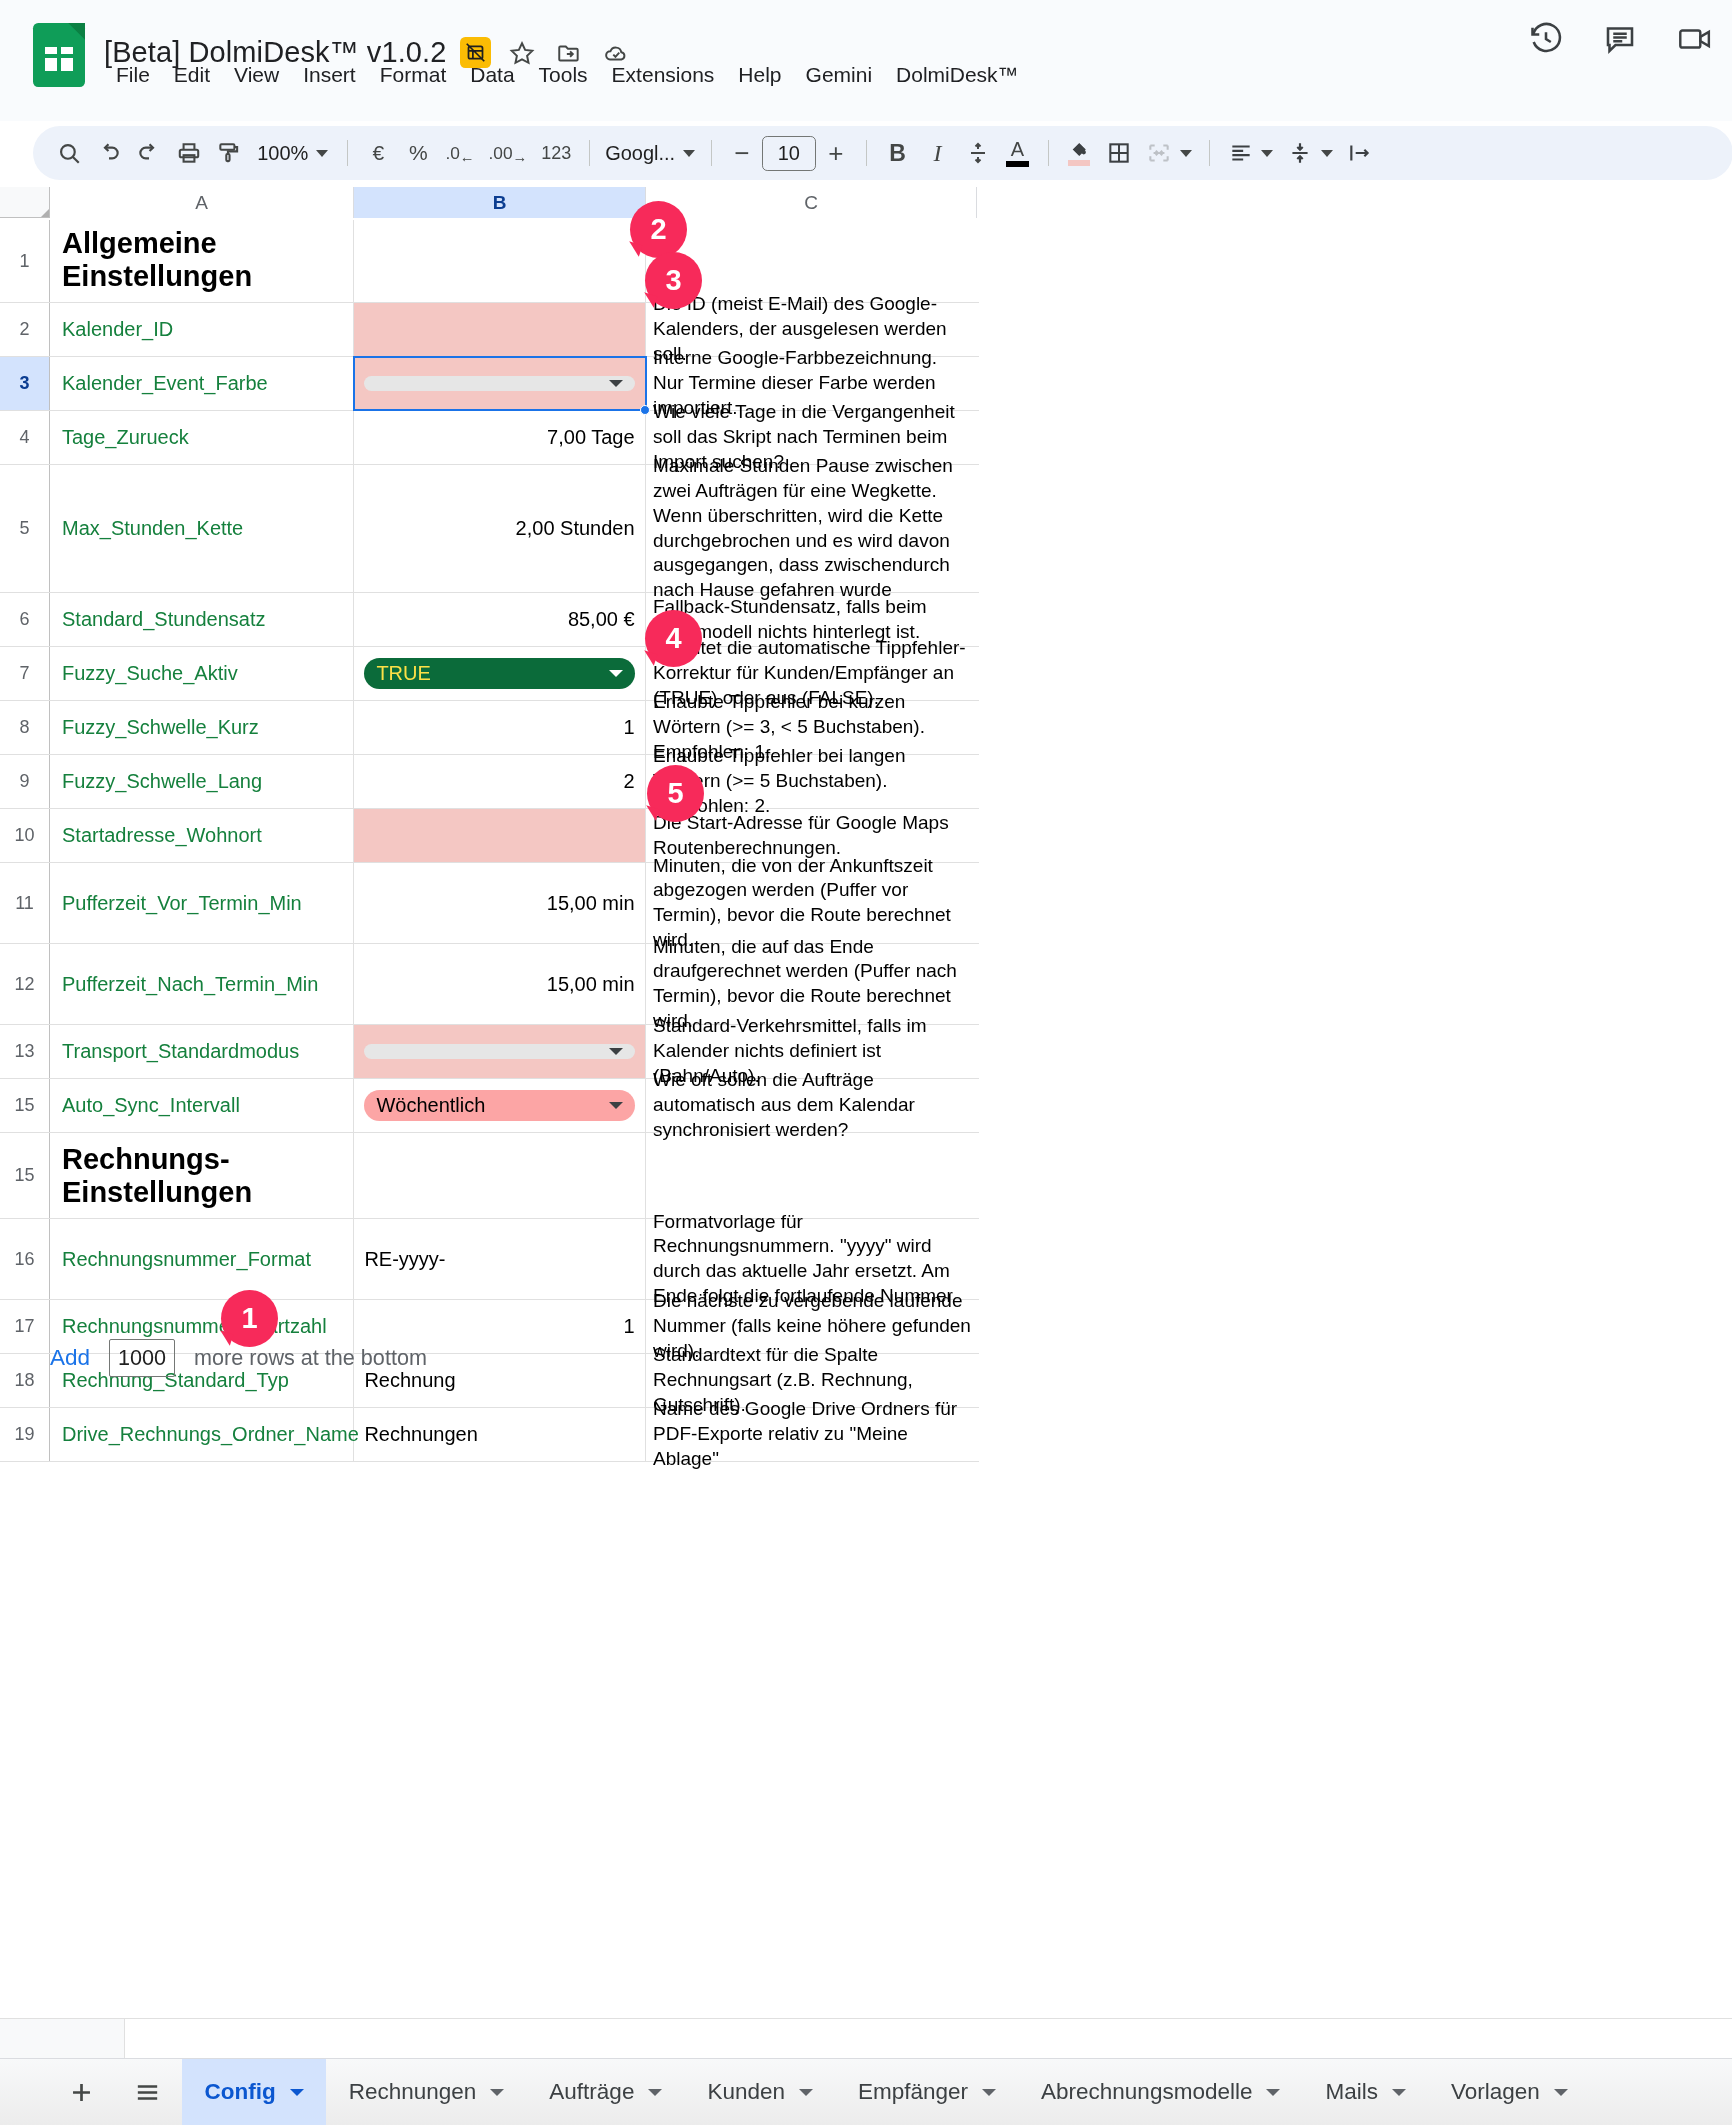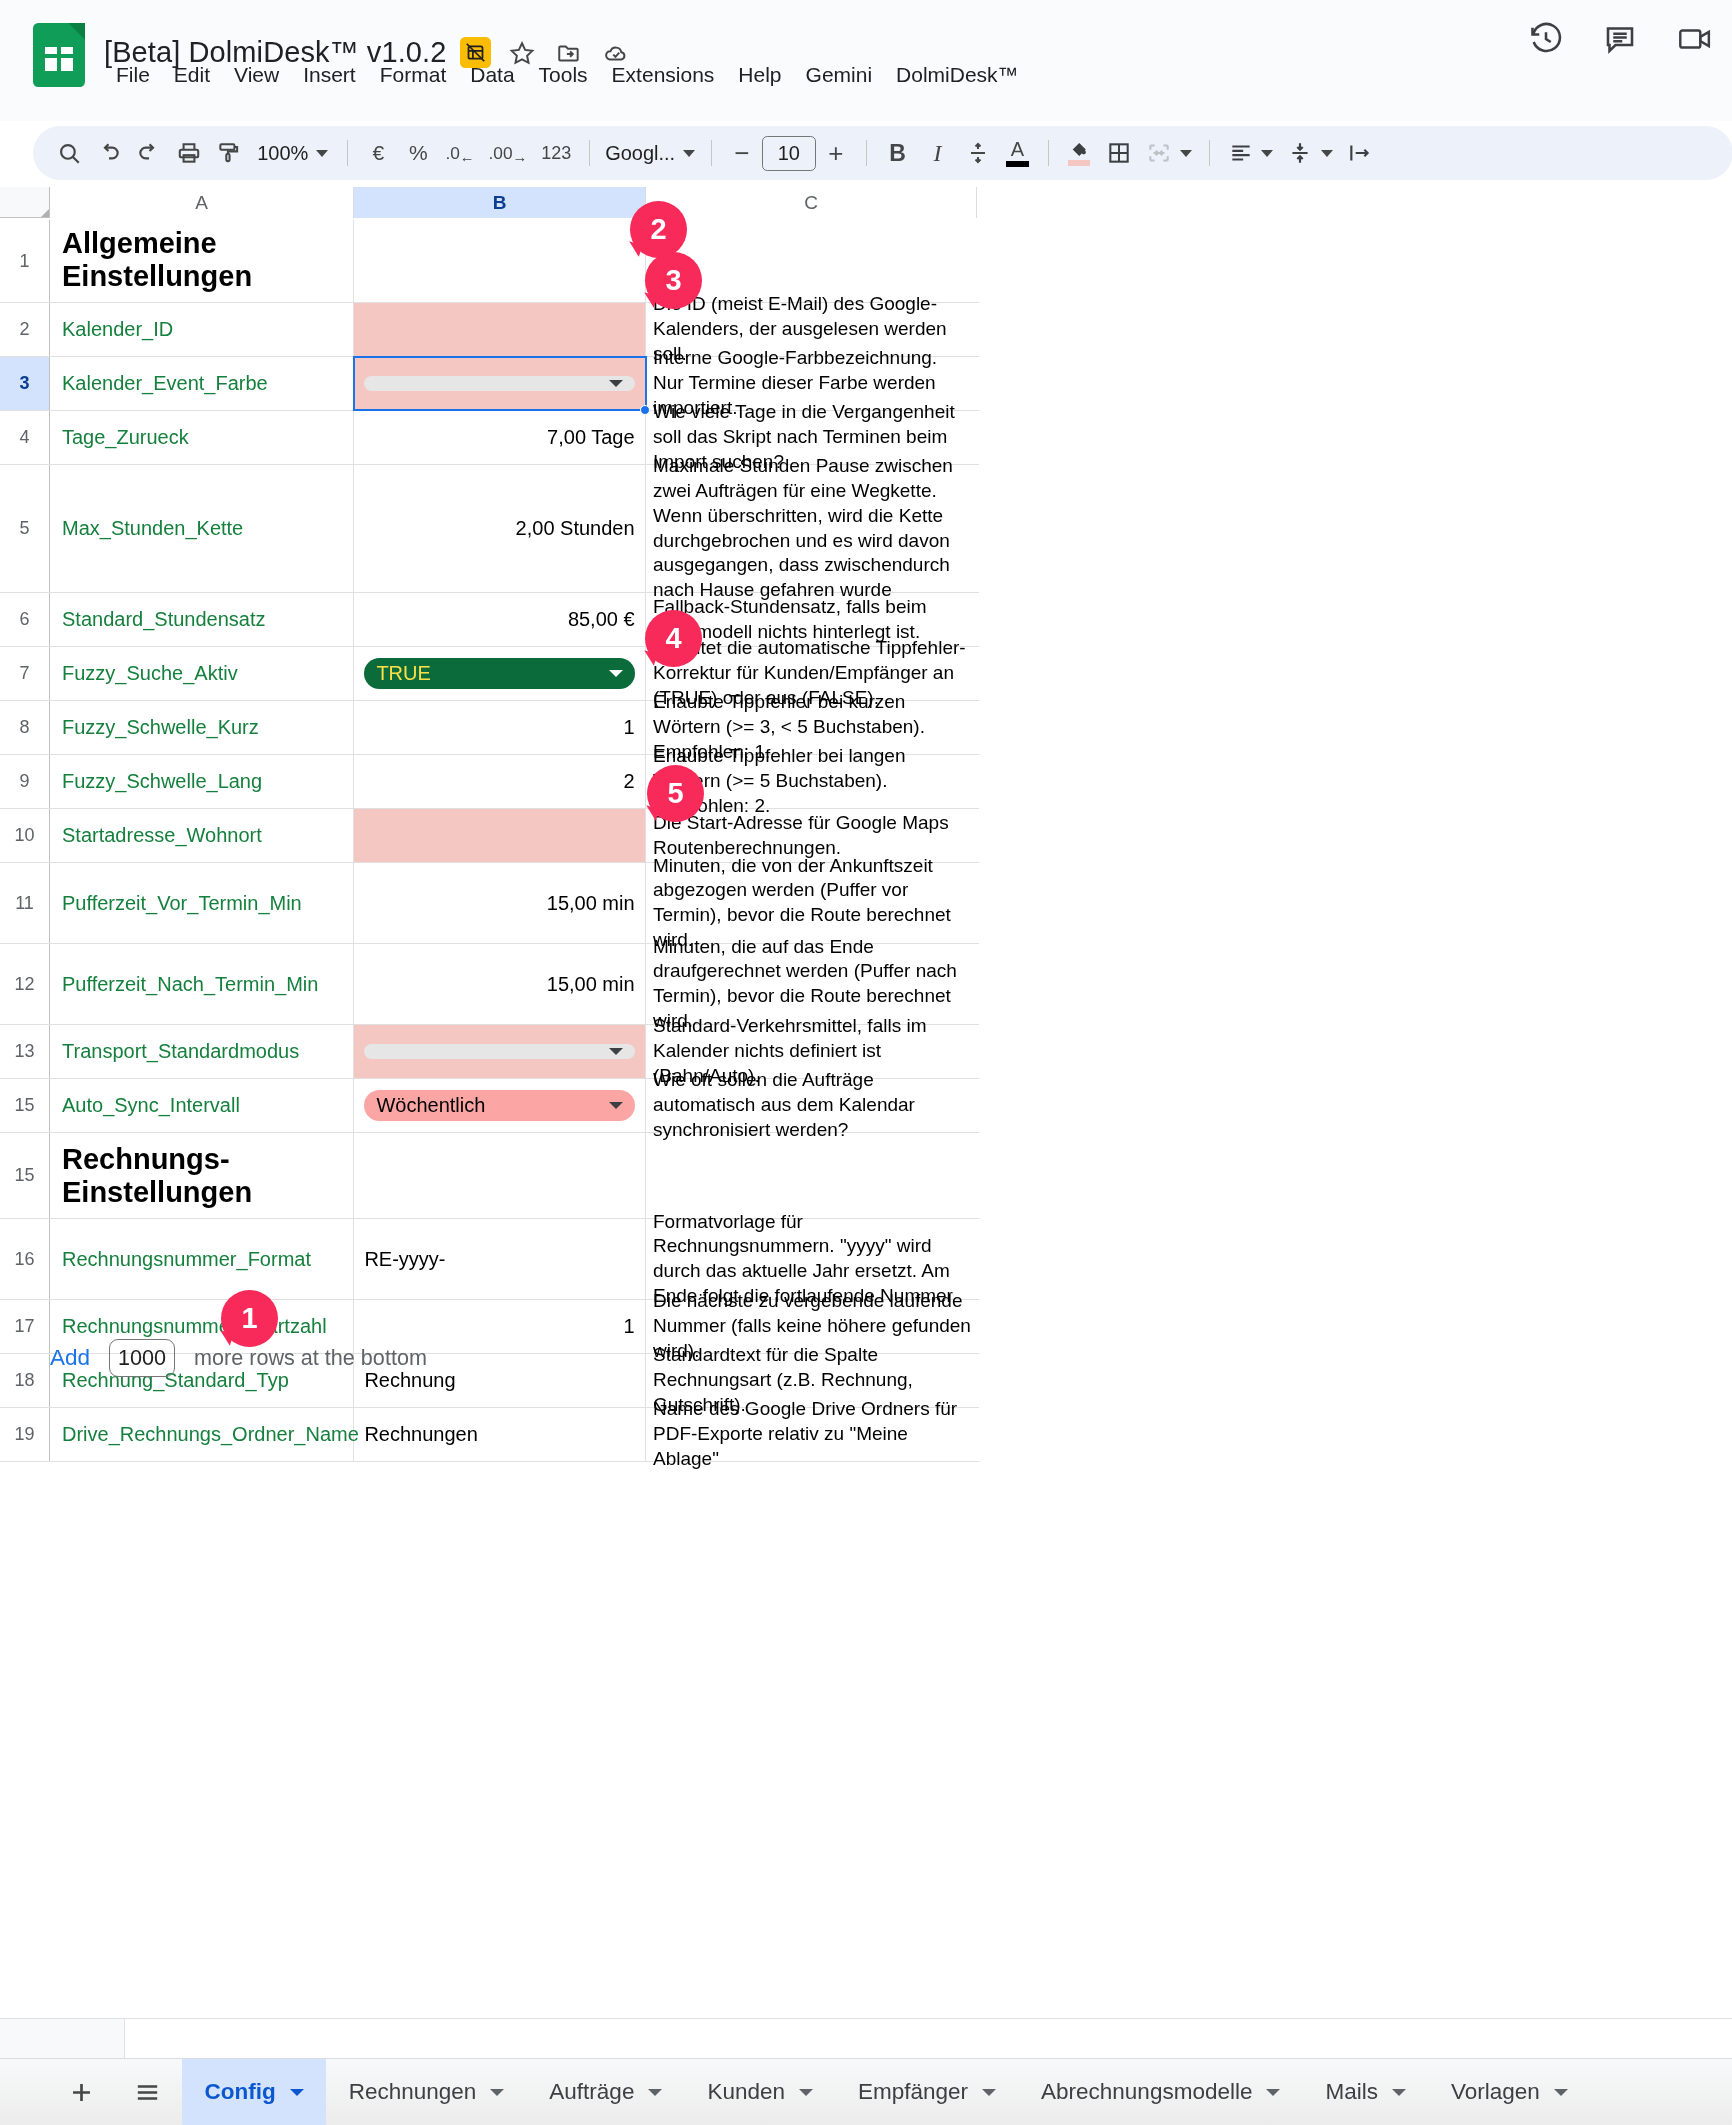--- a/index.html
+++ b/index.html
@@ -117,21 +117,21 @@
   .chip-empty { background:#e6e6e6; color:#000; }
   .chip-empty .cd { border-top:7.8px solid #3c4043; }
   .chip-true { background:#0b6b3a; color:#fde047; }
   .chip-true .cd { border-top:7.8px solid #fff; }
   .chip-yellow { background:#fca5a5; color:#000; }
   .chip-yellow .cd { border-top:7.8px solid #3c4043; }
 
   
   .addrow { position:absolute; left:50px; top:1152px; display:flex; align-items:center; gap:19px; }
   .addrow .lnk { color:#1a73e8; font-size:22.5px; }
-  .addrow .box { width:66px;height:38px;border:0.9px solid #747775;border-radius:9px;
+  .addrow .box { width:66px;height:38px;border:0.9px solid #747775;border-radius:2px;
                  display:flex;align-items:center;justify-content:center;font-size:21.6px;color:#1f1f1f;}
   .addrow .txt { font-size:21.6px; color:#5f6368; }
 
   
   .statusbar { position:absolute; left:0; bottom:67px; width:1733px; height:40px;
                background:#fff; border-top:0.9px solid #e0e0e0; }
   .statusbar .sbl { position:absolute; left:0; top:0; width:125px; height:100%; background:#f8f9fa;
                     border-right:0.9px solid #e0e0e0; }
   .sheetbar {
     position:absolute; left:0; bottom:0; width:1733px; height:67px;

